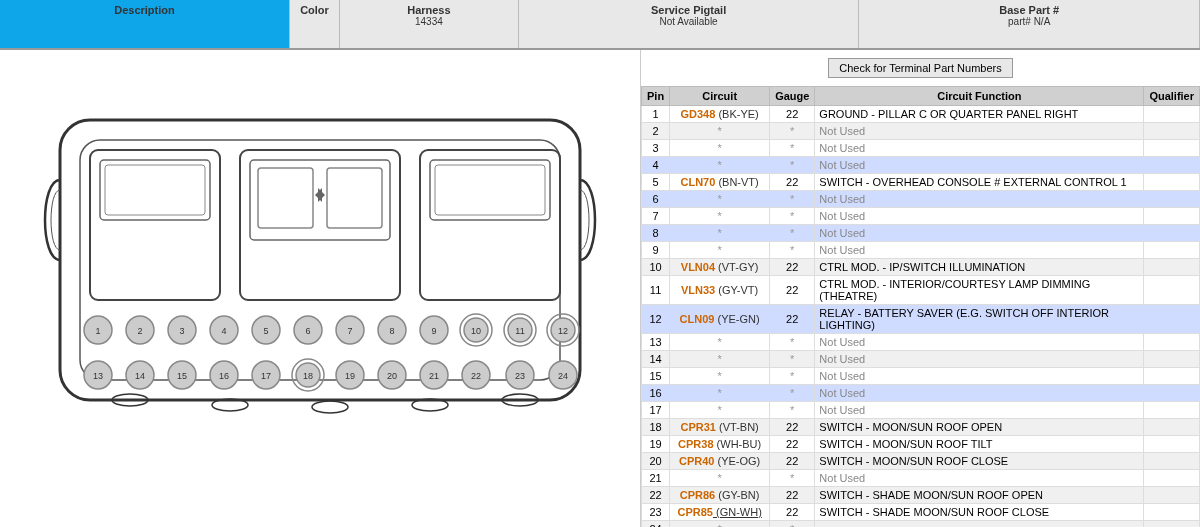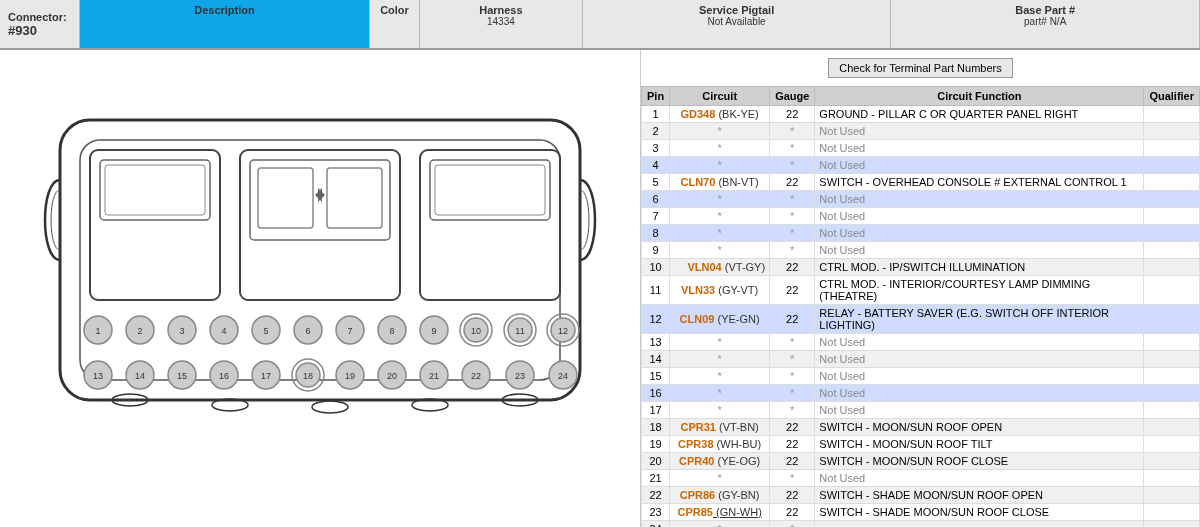--- a/index.html
+++ b/index.html
@@ -96,24 +96,20 @@
     .pin-table tr:nth-child(even) { background: #f5f5f5; }
     .pin-table tr:nth-child(odd) { background: #ffffff; }
     .not-used { color: #888; }
   </style>
 </head>
 <body>
 
 <div style="width:1200px;">
 
   <div class="header-bar" style="display:flex; align-items:stretch; min-height:50px;">
-    <div class="connector-cell" style="min-width:80px; background:#e8e8e8;">
-      <div class="connector-label">Connector:</div>
-      <div class="connector-value">#930</div>
-    </div>
     <div class="header-cell" style="flex:0 0 290px; background:#0ea5e9;">
       <div class="label">Description</div>
     </div>
     <div class="header-cell" style="flex:0 0 50px; background:#e8e8e8;">
       <div class="label">Color</div>
     </div>
     <div class="header-cell" style="flex:1; background:#e8e8e8;">
       <div class="label">Harness</div>
       <div class="value-black">14334</div>
     </div>
@@ -325,21 +321,21 @@
             </tr>
             <tr style="background: rgb(255, 255, 255);">
               <td style="text-align: center;">9</td>
               <td style="text-align: center; color: rgb(153, 153, 153);">*</td>
               <td style="text-align: center; color: rgb(153, 153, 153);">*</td>
               <td class="circuit-fn not-used">Not Used</td>
               <td></td>
             </tr>
             <tr style="background: rgb(240, 240, 240);">
               <td style="text-align: center;">10</td>
-              <td style="text-align: right;"><span style="color: rgb(204, 102, 0); font-weight: bold;">VLN04</span><span style="color: rgb(51, 51, 51);"> (VT-GY)</span></td>
+              <td style="text-align: center;"><span style="color: rgb(204, 102, 0); font-weight: bold;">VLN04</span><span style="color: rgb(51, 51, 51);"> (VT-GY)</span></td>
               <td style="text-align: center;">22</td>
               <td class="circuit-fn">CTRL MOD. - IP/SWITCH ILLUMINATION</td>
               <td></td>
             </tr>
             <tr style="background: rgb(255, 255, 255);">
               <td style="text-align: center;">11</td>
               <td style="text-align: center;"><span style="color: rgb(204, 102, 0); font-weight: bold;">VLN33</span><span style="color: rgb(51, 51, 51);"> (GY-VT)</span></td>
               <td style="text-align: center;">22</td>
               <td class="circuit-fn">CTRL MOD. - INTERIOR/COURTESY LAMP DIMMING (THEATRE)</td>
               <td></td>

